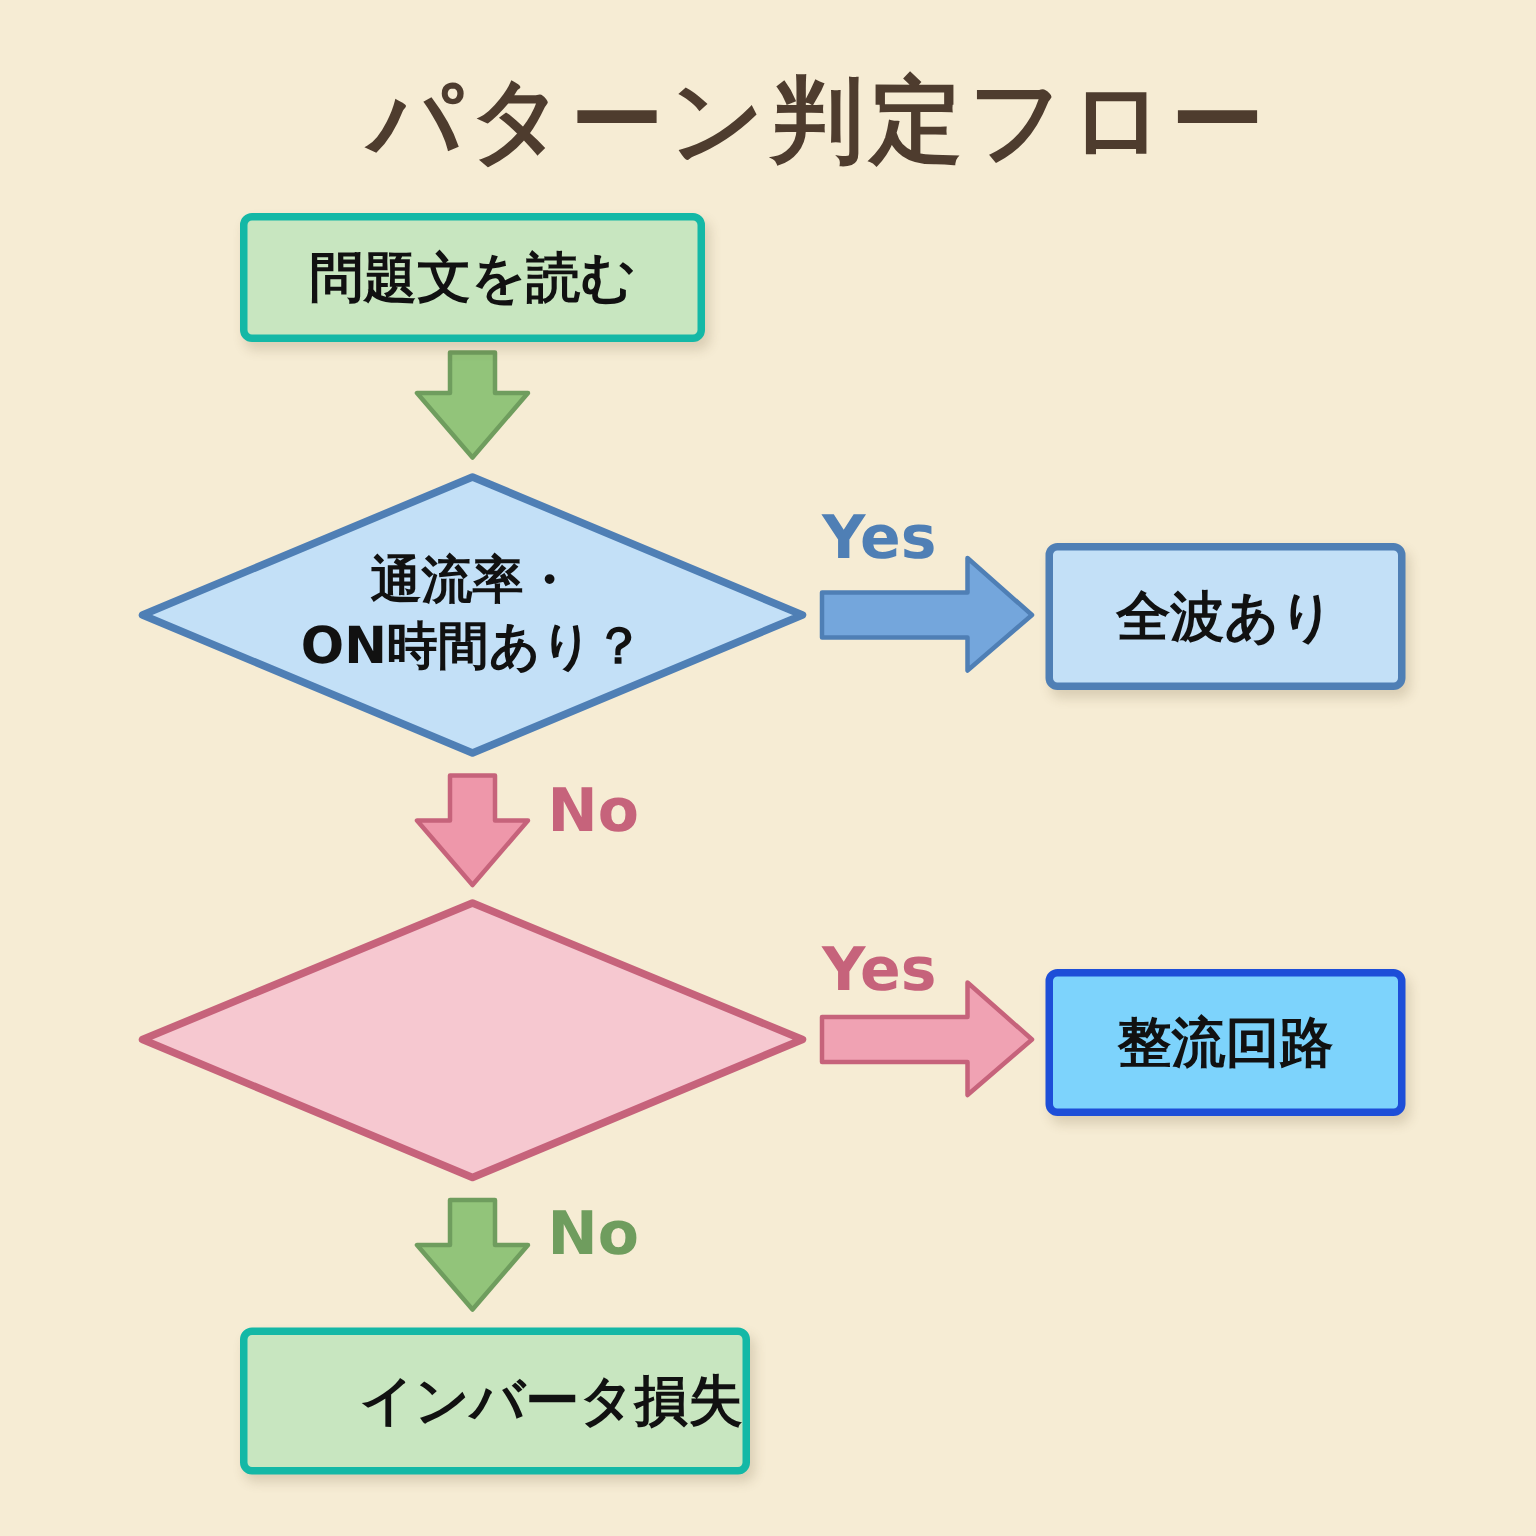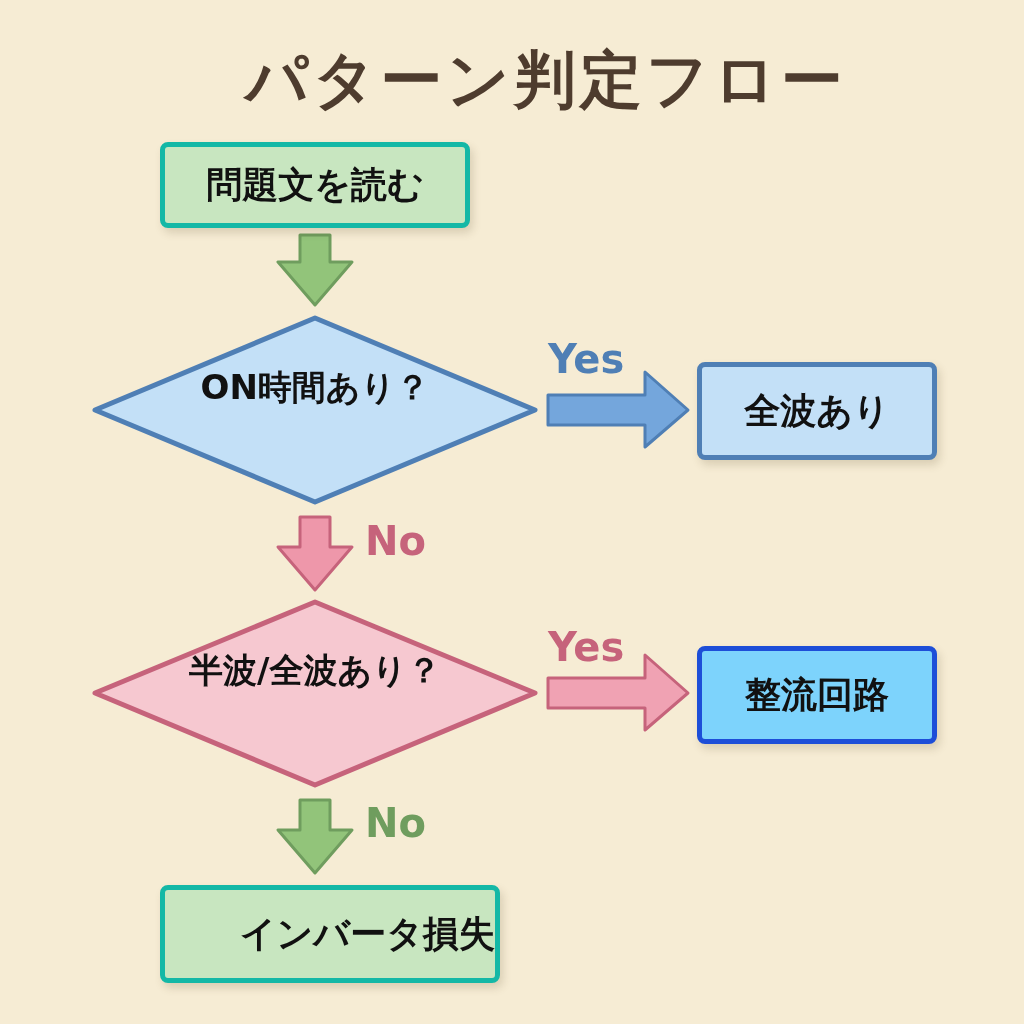--- a/index.html
+++ b/index.html
@@ -46,33 +46,33 @@
   <polygon points="548,678 645,678 645,655 688,693 645,730 645,708 548,708" fill="#f0a2b3" stroke="#c6637b" stroke-width="3" stroke-linejoin="round"></polygon>
 
   <polygon points="300,800 330,800 330,830 352,830 315,873 278,830 300,830" fill="#92c47a" stroke="#6f9d5e" stroke-width="3" stroke-linejoin="round"></polygon>
 </svg>
 
 <div class="box green" style="left:160px;top:142px;width:300px;height:76px;">
   <span>問題文を読む</span>
 </div>
 
 <div class="dtext" style="left:165px;top:365px;width:300px;">
+  <div>通流率・</div>
   <div>ON時間あり？</div>
 </div>
 
 <div class="lbl" style="left:548px;top:336px;color:#4f7fb5;">Yes</div>
 
 <div class="box blue" style="left:697px;top:362px;width:230px;height:88px;">
   <span>全波あり</span>
 </div>
 
 <div class="lbl" style="left:365px;top:518px;color:#c6637b;">No</div>
 
 <div class="dtext" style="left:165px;top:648px;width:300px;">
-  <div>半波/全波あり？</div>
 </div>
 
 <div class="lbl" style="left:548px;top:624px;color:#c6637b;">Yes</div>
 
 <div class="box pink" style="left:697px;top:646px;width:230px;height:88px;">
   <span>整流回路</span>
 </div>
 
 <div class="lbl" style="left:365px;top:800px;color:#6f9d5e;">No</div>
 

